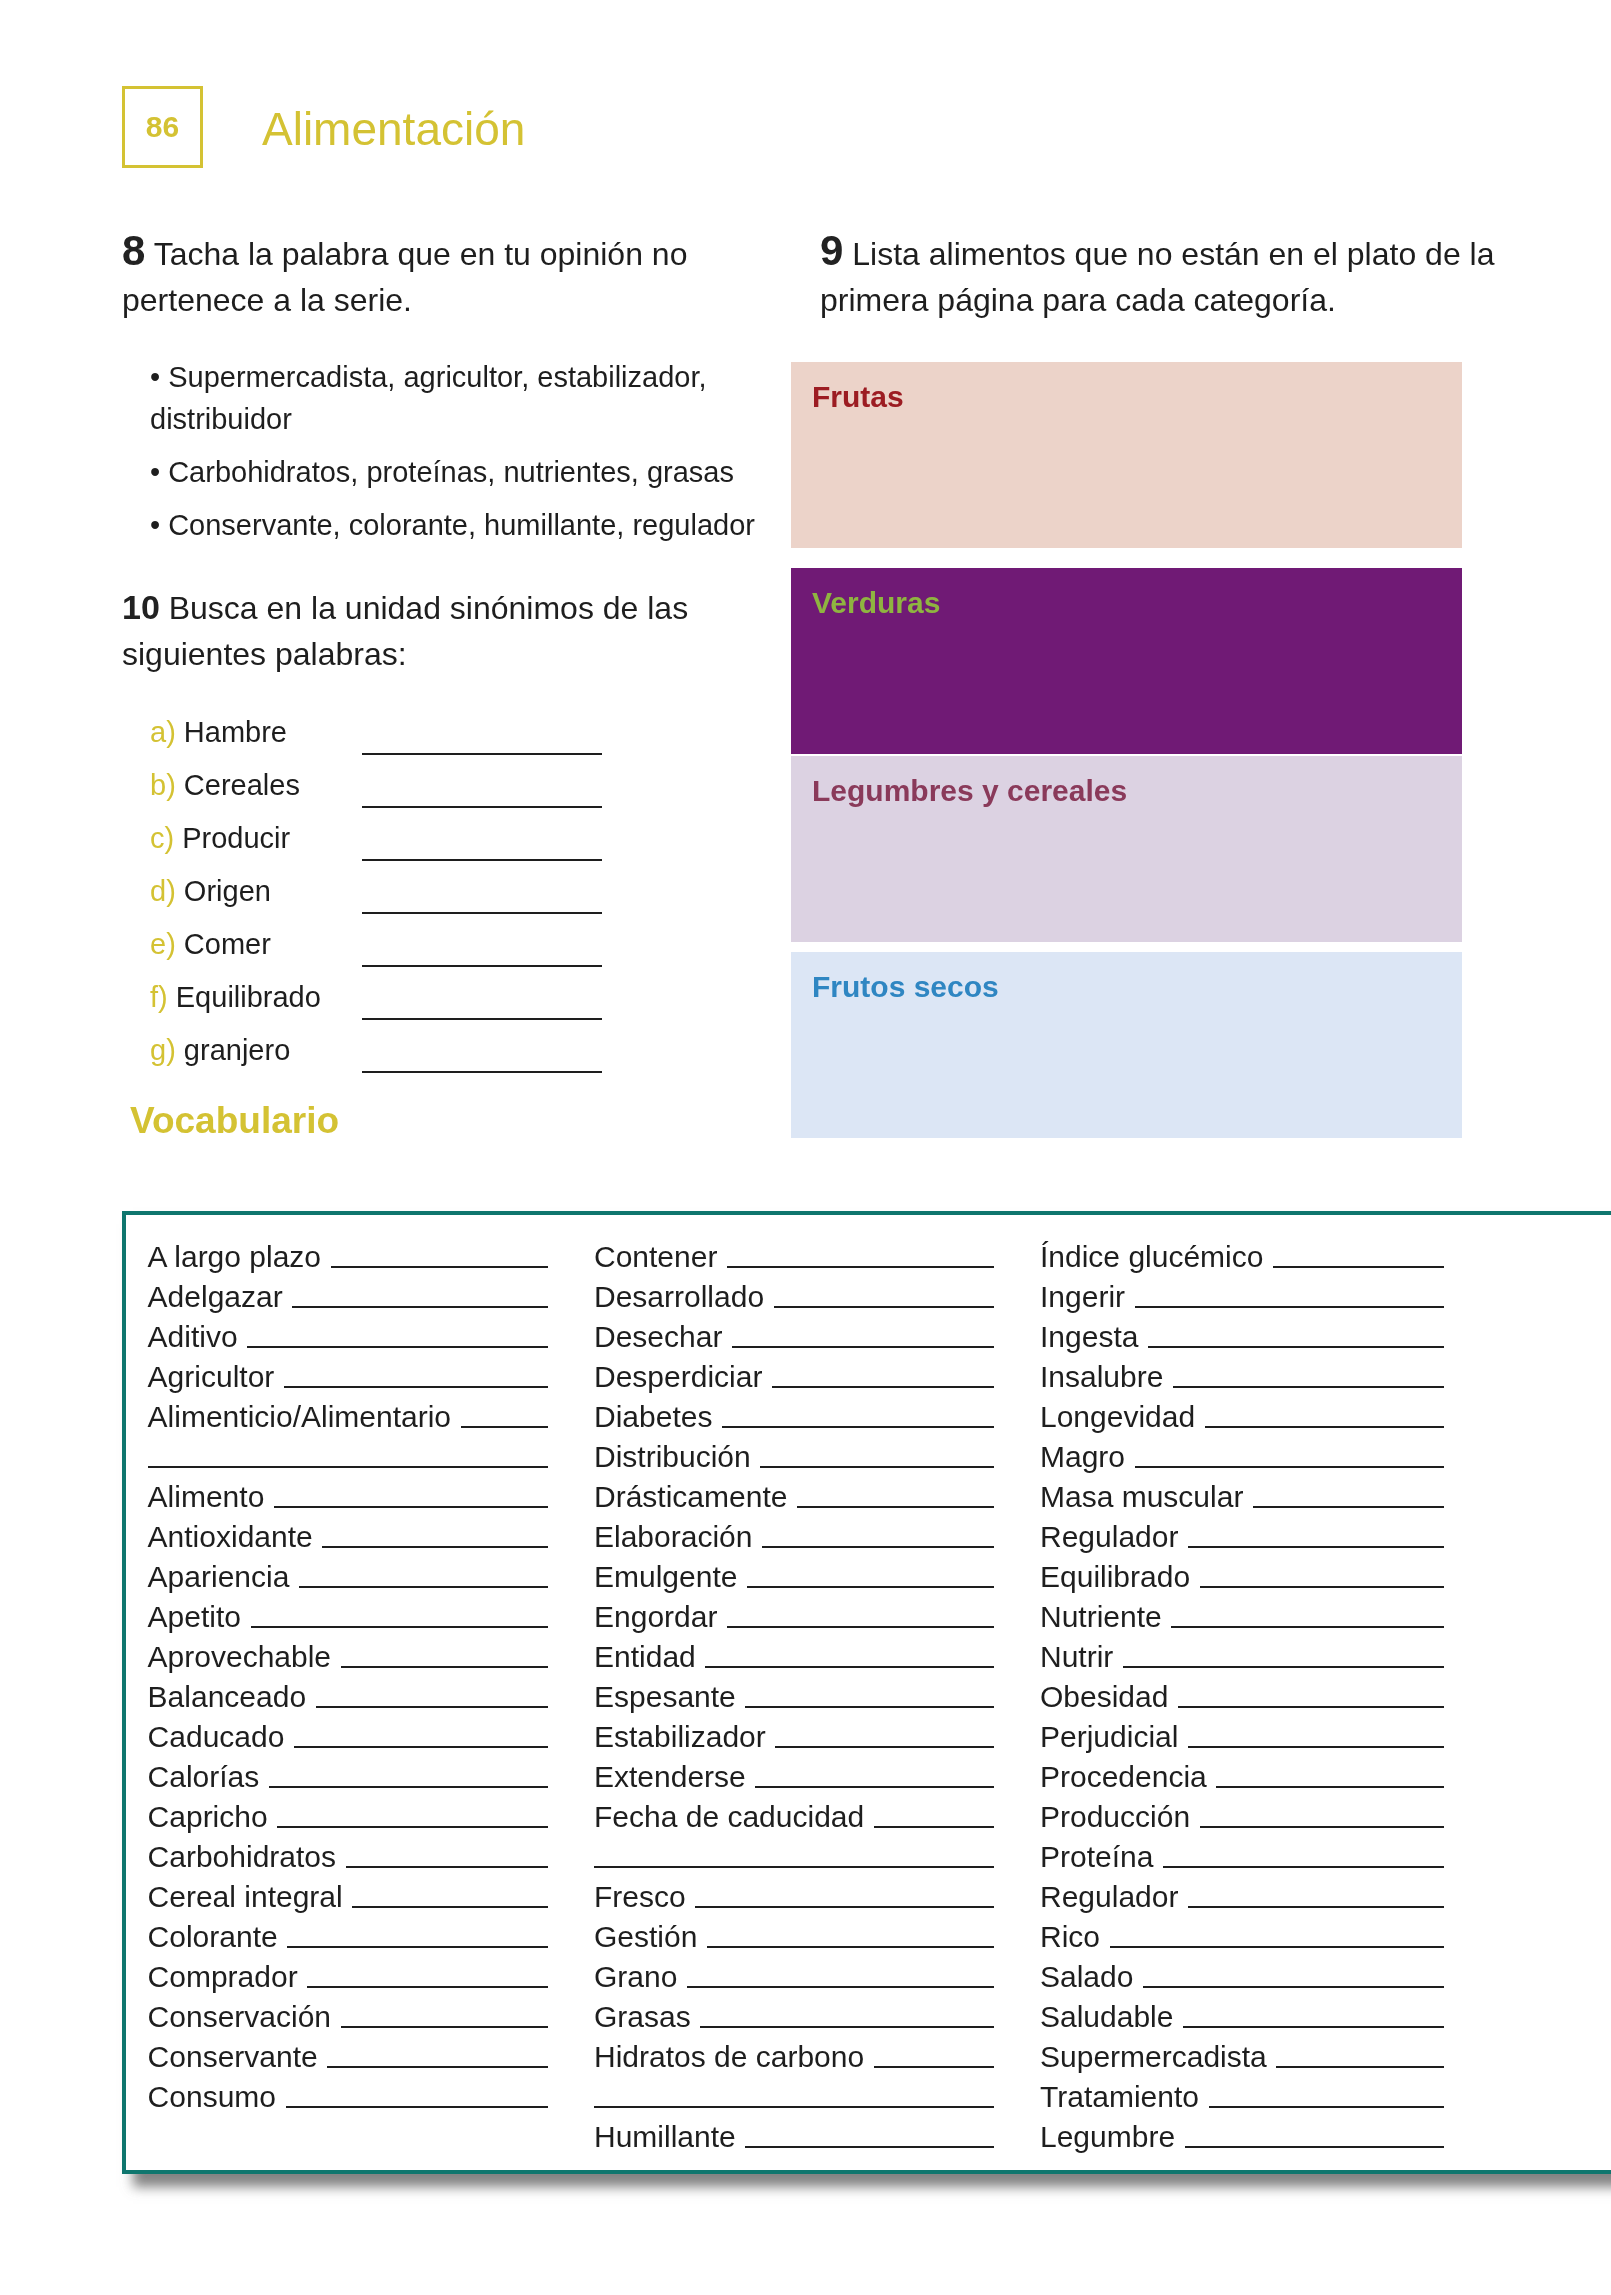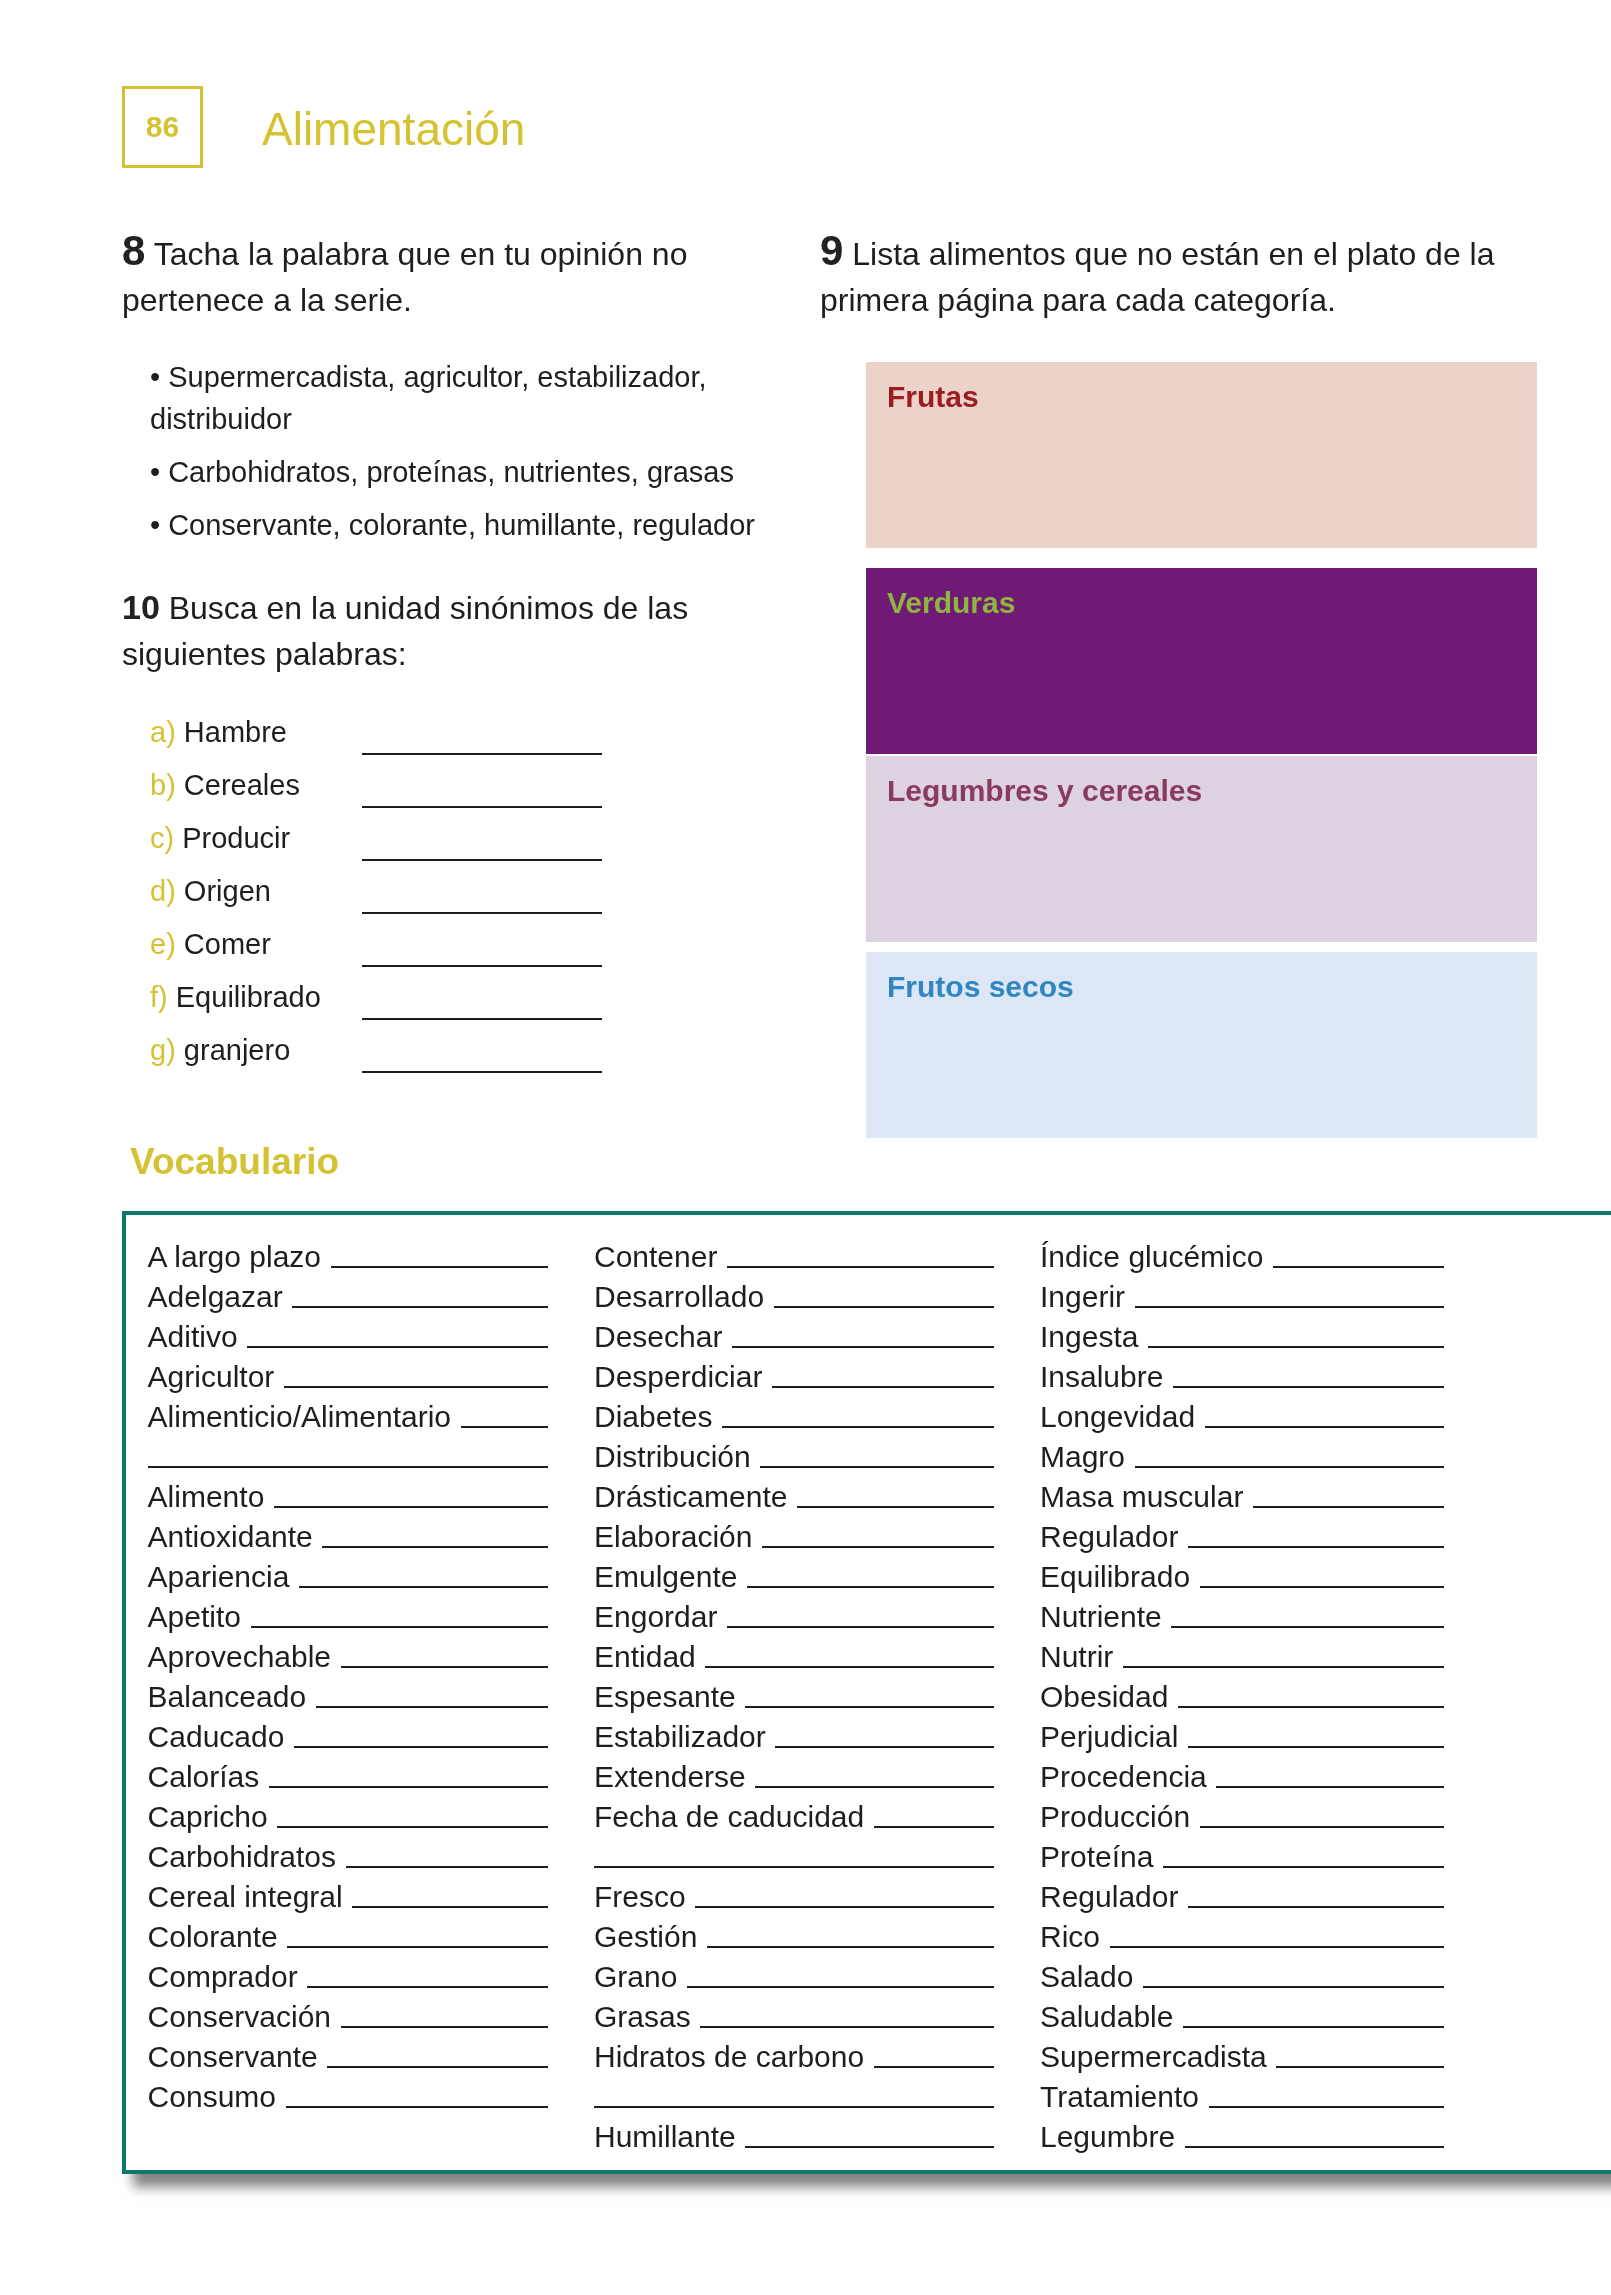--- a/index.html
+++ b/index.html
@@ -16,23 +16,23 @@
   .ex9 { left:820px; top:228px; width:680px; }
   .ex10 { left:122px; top:584px; width:608px; }
   .ex10 .ex-num { font-size:34px; }
   .bullets { left:150px; top:356px; width:632px; font-size:29px; line-height:42px; }
   .bullet-item { margin-bottom:11.2px; }
   .bullet-item .dot { margin-right:8px; }
   .syn-list { left:150px; top:716px; width:480px; }
   .syn-row { position:relative; height:53px; font-size:29px; }
   .syn-letter { color:#d4c233; }
   .syn-line { position:absolute; left:212px; top:37px; width:240px; height:0; border-bottom:2.4px solid #1e1e1e; }
-  .cat-box { left:866px; width:671px; height:186px; box-sizing:border-box; padding:17.6px 21px; }
+  .cat-box { left:791px; width:671px; height:186px; box-sizing:border-box; padding:17.6px 21px; }
   .cat-label { font-size:30px; font-weight:bold; }
-  .vocab-heading { left:130px; top:1141px; font-size:37px; font-weight:bold; color:#d4c233; }
+  .vocab-heading { left:130px; top:1100px; font-size:37px; font-weight:bold; color:#d4c233; }
   .vocab-box { left:122px; top:1211px; width:1525px; height:963px; border:4px solid #0f766e; box-sizing:border-box; background:#fff;
                box-shadow: 11.2px 12.8px 11.2px rgba(90,90,90,0.75); }
   .vocab-col { position:absolute; top:19px; }
   .vocab-row { display:flex; align-items:flex-end; height:40px; font-size:30px; white-space:nowrap; }
   .vocab-row .term { flex:0 0 auto; }
   .vocab-row .blank { flex:1 1 auto; border-bottom:2.4px solid #1e1e1e; margin-left:9.6px; margin-bottom:6.4px; min-width:32px; }
   .vocab-row.blank-only .blank { margin-left:0; }
 </style>
 </head>
 <body>

